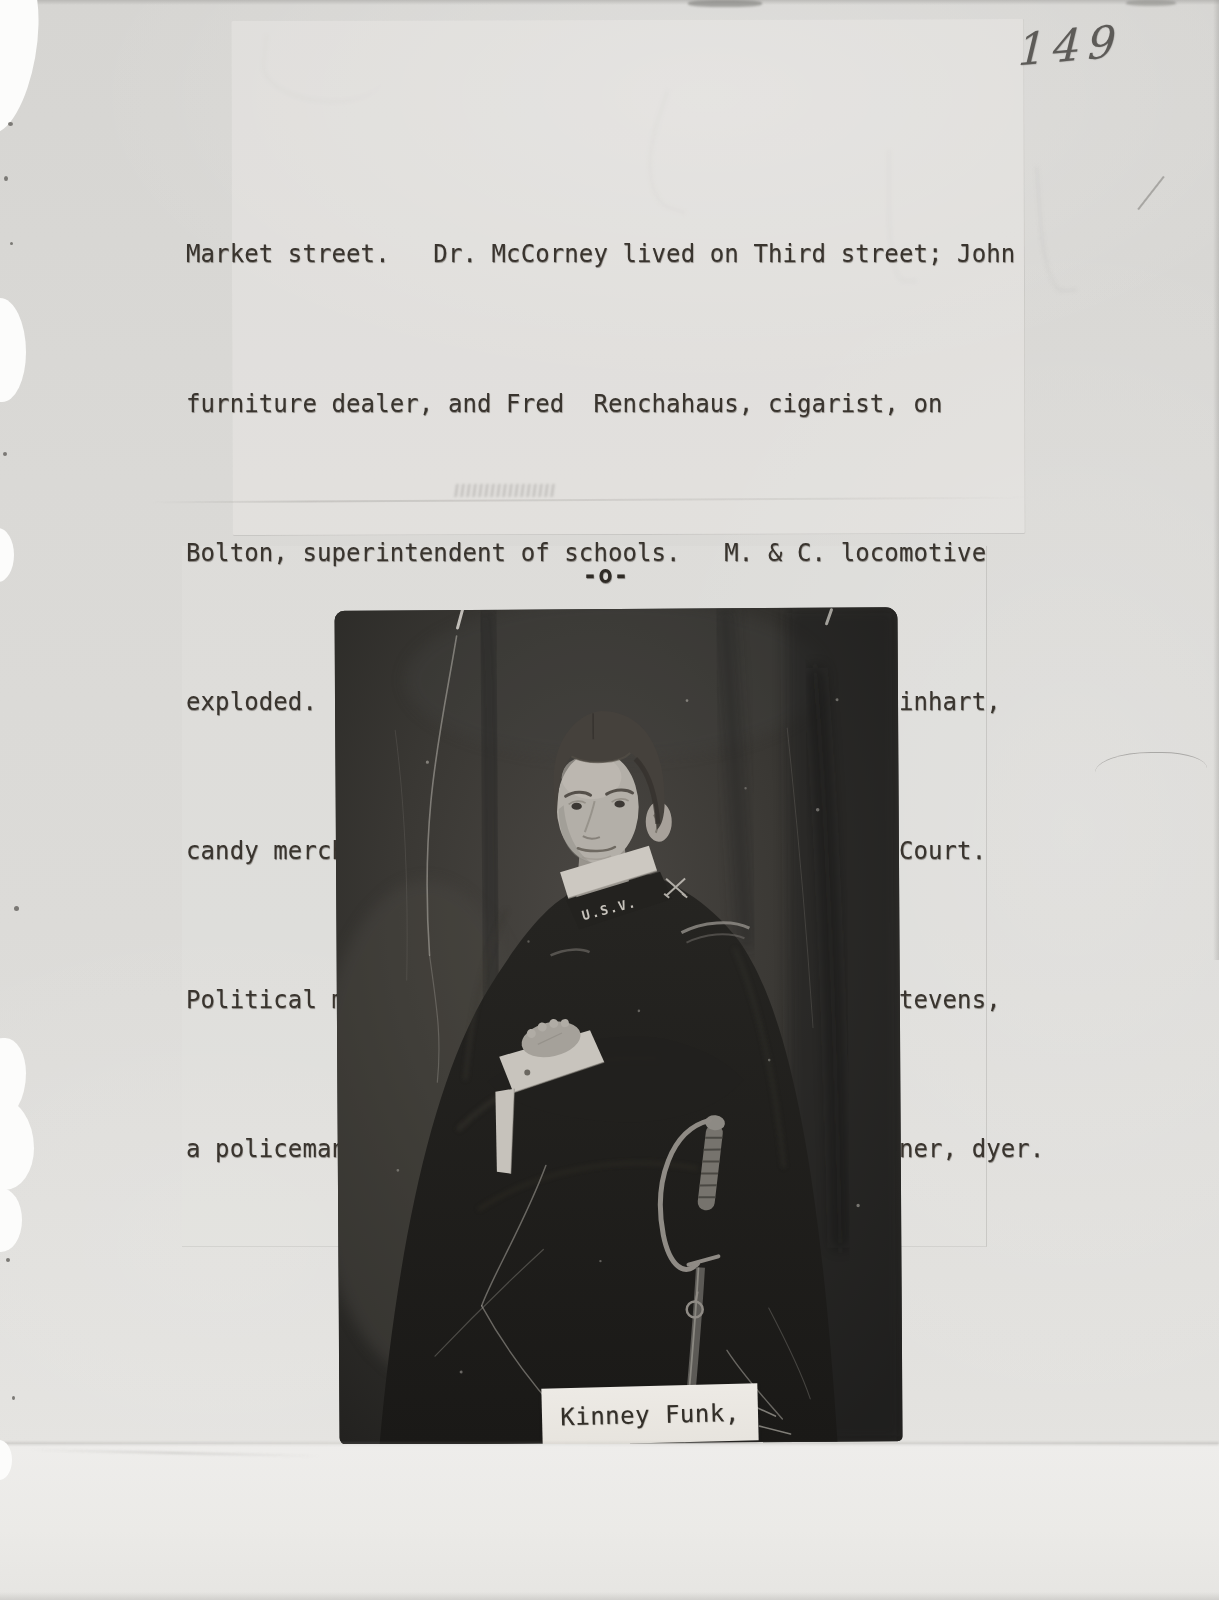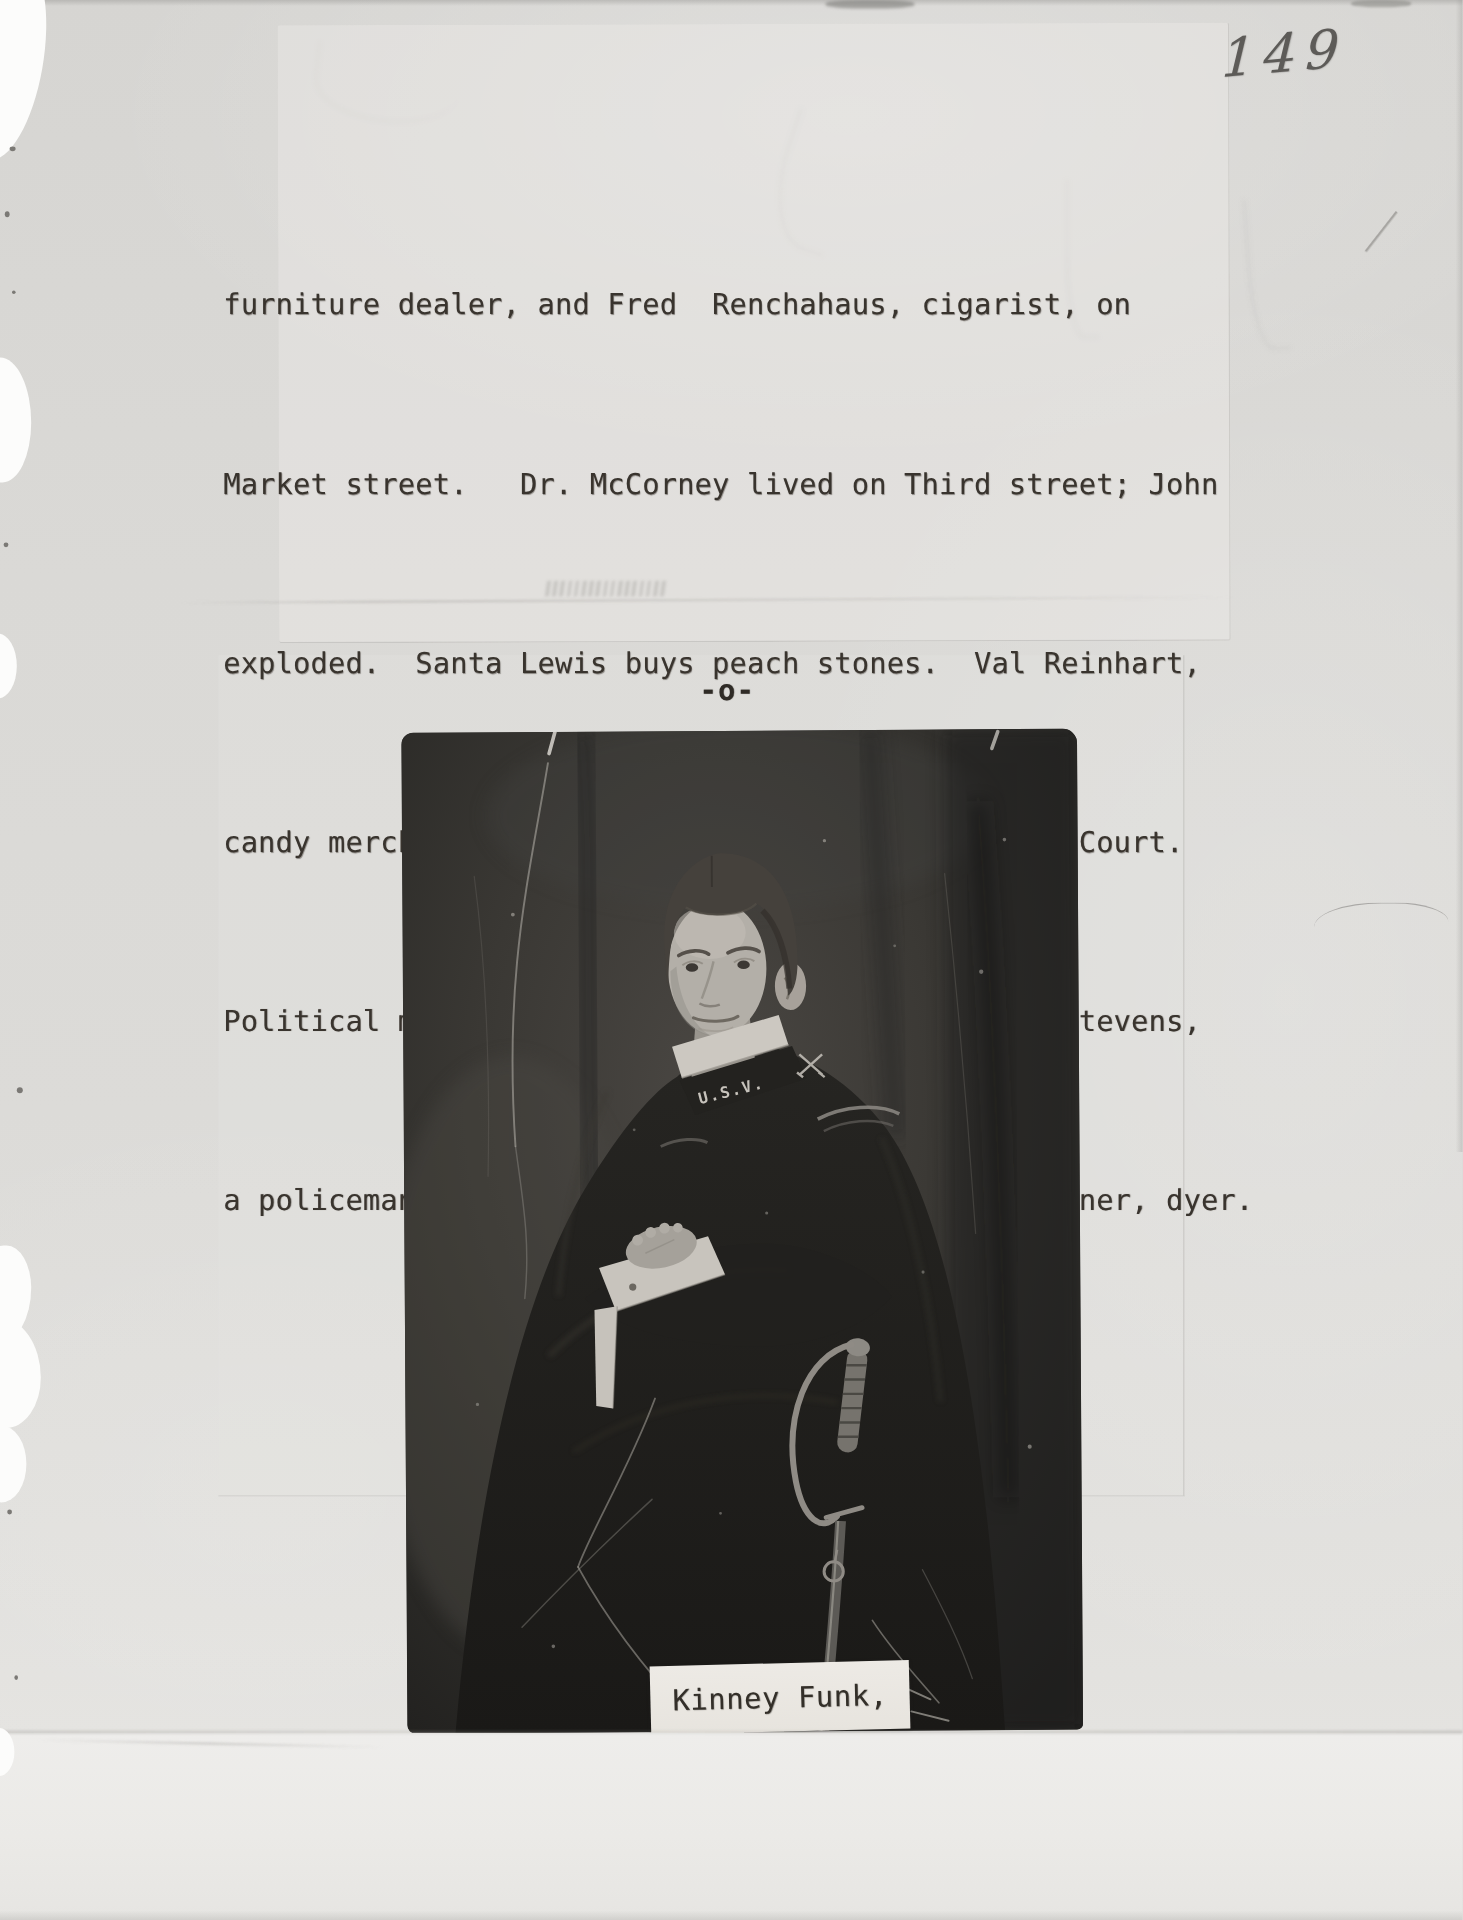--- a/index.html
+++ b/index.html
@@ -140,22 +140,23 @@
   <div class="ghost g3"></div>
 
   <div class="ghost g5"></div>
 
   <div class="typed-slip"></div>
   <div class="mount-sheet"></div>
 
   <div class="page-number">149</div>
 
   <div class="typed-text">
+    <div class="typed-line">Market street.   Dr. McCorney lived on Third street; John</div>
     <div class="typed-line">furniture dealer, and Fred  Renchahaus, cigarist, on</div>
-    <div class="typed-line">Market street.   Dr. McCorney lived on Third street; John</div>
+    <div class="typed-line">Bolton, superintendent of schools.   M. &amp; C. locomotive</div>
     <div class="typed-line">exploded.  Santa Lewis buys peach stones.  Val Reinhart,</div>
     <div class="typed-line">candy merchant.   A. Knittel, bakery, Fourth and Court.</div>
     <div class="typed-line">Political meetings in Court House yard.   Wayne Stevens,</div>
     <div class="typed-line">a policeman,  Chit Conway, a carpenter,  Fred Zehner, dyer.</div>
   </div>
 
   <div class="text-smudge"></div>
   <div class="crease-h1"></div>
 
   <div class="divider">-o-</div>

